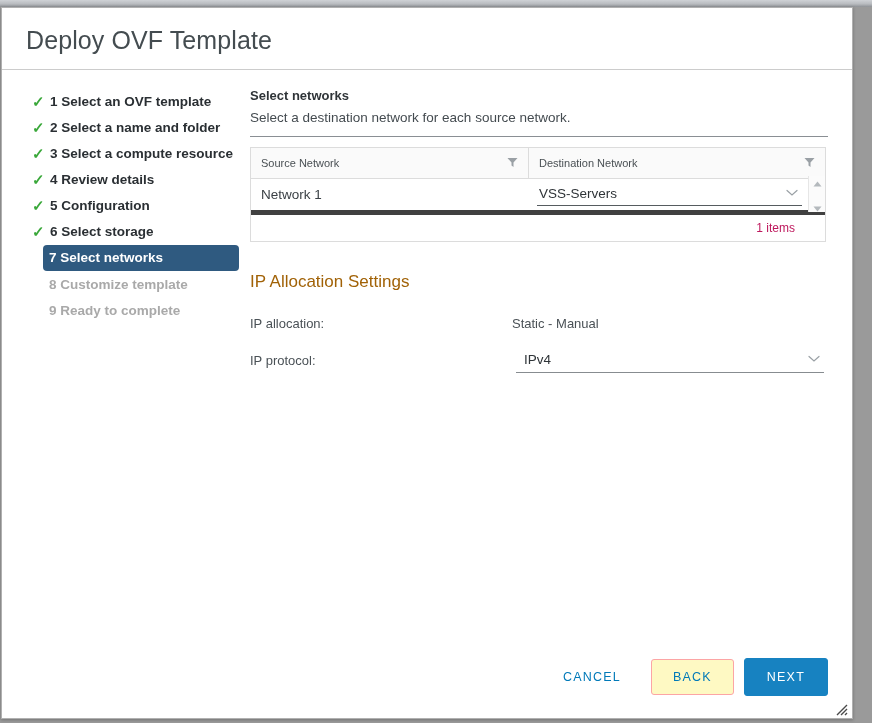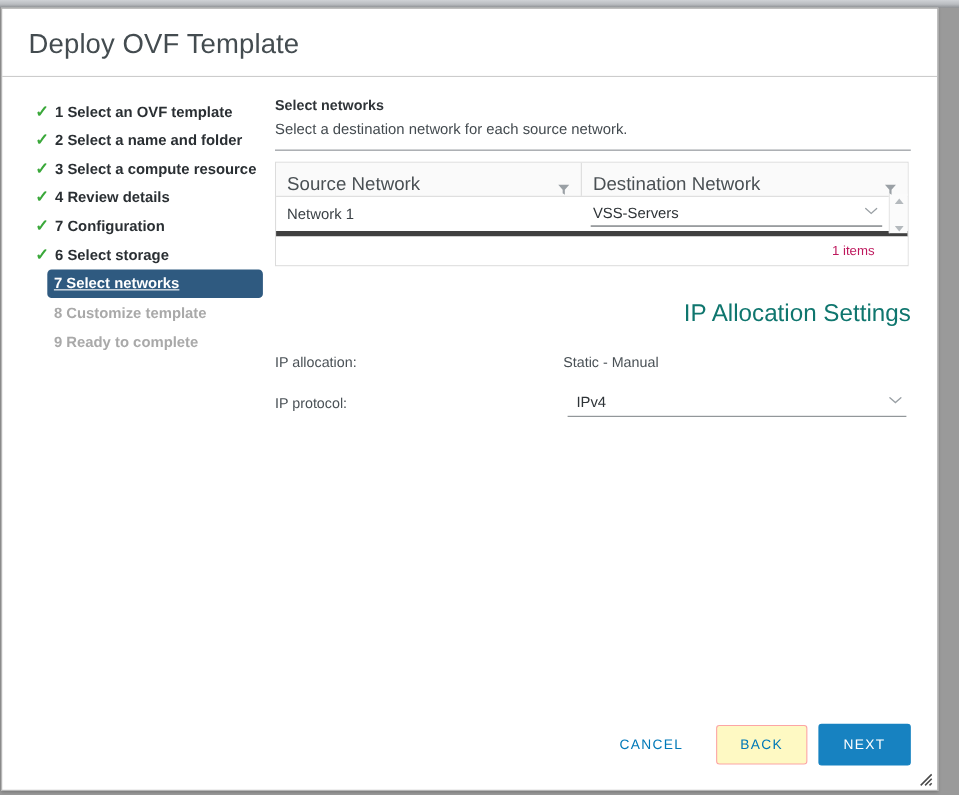--- a/index.html
+++ b/index.html
@@ -84,21 +84,21 @@
   }
   .step.done .step-label { color: #2a2f33; }
   .step.current {
     background: #2f5a80;
     border-radius: 4px;
     padding-left: 6px;
     margin-left: 17px;
     width: 196px;
     height: 26px;
   }
-  .step.current .step-label { color: #ffffff; text-decoration: underline; }
+  .step.current .step-label { color: #ffffff; }
   .step.pending .step-label { color: #a9a9a9; font-weight: bold; }
   .step.pending, .step.current { }
   .step.pending { padding-left: 23px; }
 
   
   #content-pane {
     flex: 1 1 auto;
     padding-left: 6px;
     min-width: 0;
   }
@@ -126,22 +126,22 @@
     background: #fff;
   }
   #table-header-row {
     display: flex;
     background: #fafafa;
     border-bottom: 1px solid #dcdcdc;
     height: 31px;
   }
   .th {
     display: flex;
-    align-items: flex-end;
-    font-size: 17px;
+    align-items: center;
+    font-size: 11px;
     color: #4a5054;
     padding: 0 10px;
     position: relative;
   }
   .th.col-source { flex: 0 0 278px; border-right: 1px solid #dcdcdc; }
   .th.col-dest   { flex: 1 1 auto; }
   .filter-icon {
     margin-left: auto;
     width: 11px; height: 11px;
     display: inline-block;
@@ -207,25 +207,24 @@
     height: 26px;
     padding-right: 30px;
     font-size: 12px;
     color: #be185d;
     background: #ffffff;
   }
 
   
   #ip-allocation-section { margin-top: 30px; }
   #ip-allocation-title {
-    font-size: 22px;
+    font-size: 17px;
     font-weight: 300;
-    color: #0f766e;
+    color: #a16207;
     margin-bottom: 24px;
-    text-align: right;
   }
   .field-row {
     display: flex;
     align-items: center;
     margin-bottom: 17px;
   }
   .field-label {
     flex: 0 0 262px;
     font-size: 13px;
     color: #4a5156;
@@ -325,21 +324,21 @@
         <span class="step-label">3 Select a compute resource</span>
       </div>
 
       <div class="step done">
         <span class="check">✓</span>
         <span class="step-label">4 Review details</span>
       </div>
 
       <div class="step done">
         <span class="check">✓</span>
-        <span class="step-label">7 Configuration</span>
+        <span class="step-label">5 Configuration</span>
       </div>
 
       <div class="step done">
         <span class="check">✓</span>
         <span class="step-label">6 Select storage</span>
       </div>
 
       <div class="step current">
         <span class="step-label">7 Select networks</span>
       </div>

